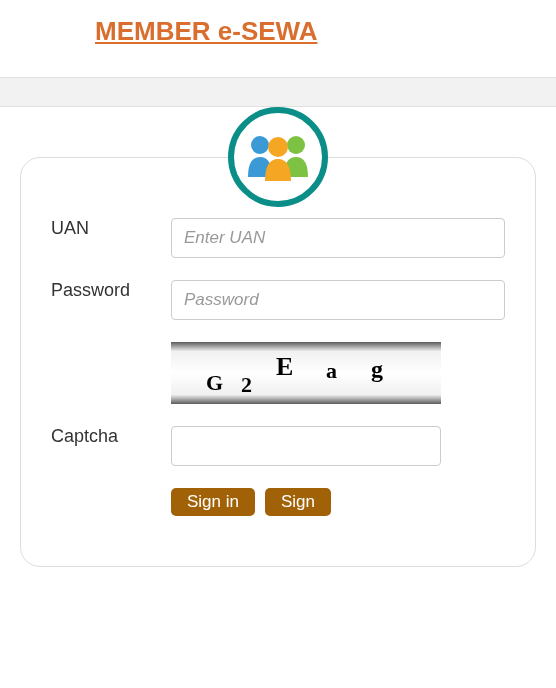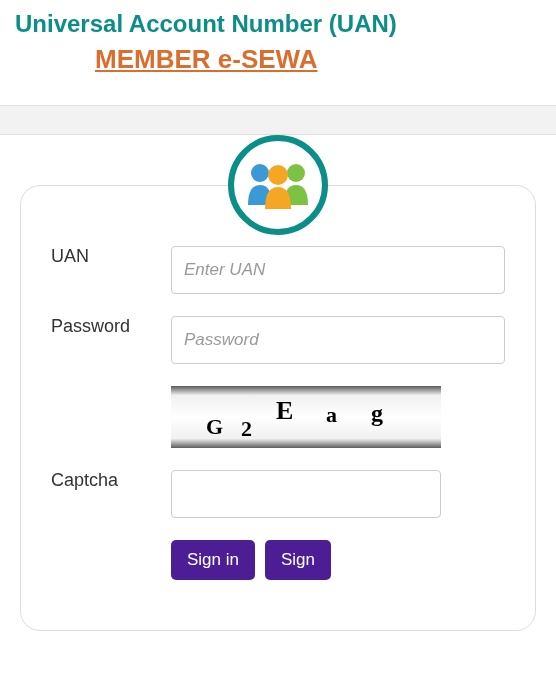--- a/index.html
+++ b/index.html
@@ -69,21 +69,21 @@
       align-items: flex-start;
       margin-bottom: 22px;
     }
     .form-label {
       width: 120px;
       font-size: 18px;
       color: #333;
     }
     .form-input {
       flex: 1;
-      height: 48px;
+      height: 40px;
       border: 1px solid #ccc;
       border-radius: 4px;
       padding: 0 12px;
       font-size: 17px;
       font-style: italic;
       color: #888;
     }
     .form-input::placeholder {
       color: #999;
       font-style: italic;
@@ -109,40 +109,39 @@
     .captcha-char.c4 { left: 155px; top: 16px; font-size: 22px; }
     .captcha-char.c5 { left: 200px; top: 14px; font-size: 24px; }
     .button-row {
       margin-left: 120px;
       display: flex;
       gap: 10px;
       margin-top: 16px;
       margin-bottom: 30px;
     }
     .btn {
-      background: #4c1d95;
+      background: #a16207;
       color: #fff;
       border: none;
       border-radius: 5px;
-      padding: 10px 16px;
+      padding: 4px 16px;
       font-size: 17px;
       cursor: pointer;
     }
     .forgot-link {
       color: #2a6fb5;
       font-size: 19px;
       cursor: pointer;
       text-decoration: none;
     }
   </style>
 </head>
 <body>
 
 <div class="header">
-  <div class="title-1">Universal Account Number (UAN)</div>
   <div class="title-2">MEMBER e-SEWA</div>
 </div>
 
 <div class="gray-band"></div>
 
 <div class="card-wrapper">
   <div class="avatar-circle">
     <svg width="70" height="60" viewBox="0 0 70 60">
 
       <circle cx="17" cy="18" r="9" fill="#3b9ad6"></circle>

